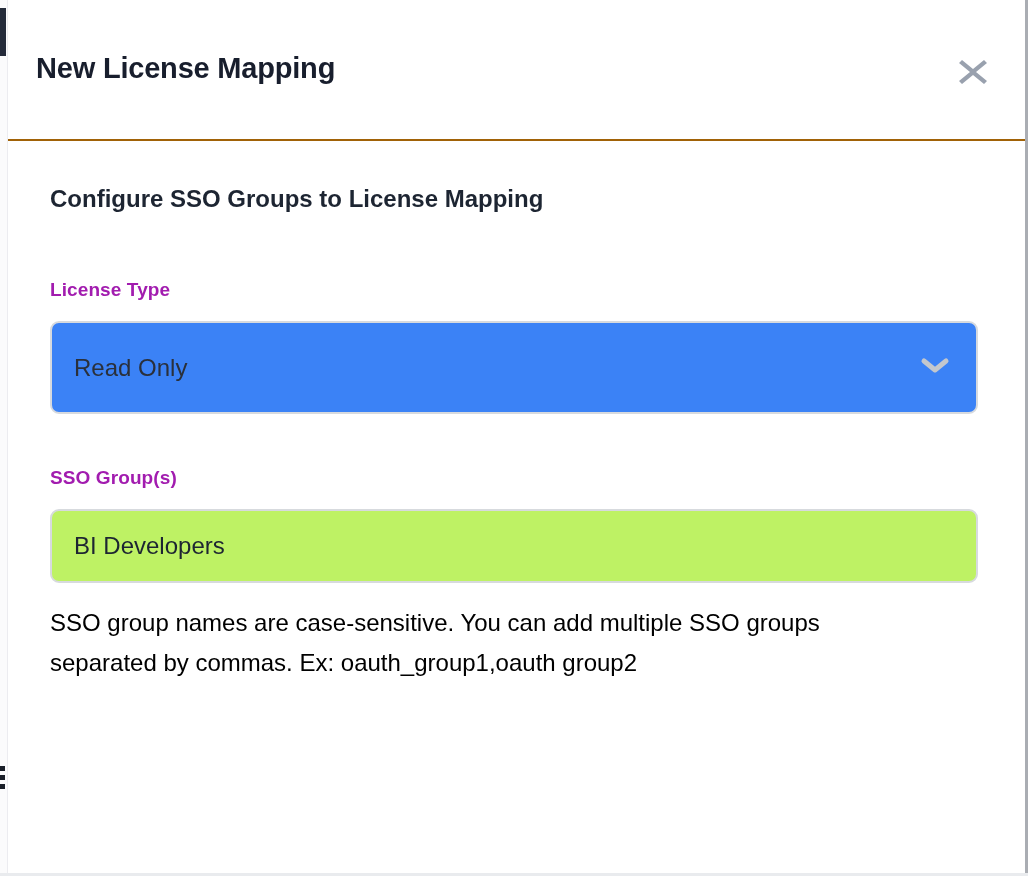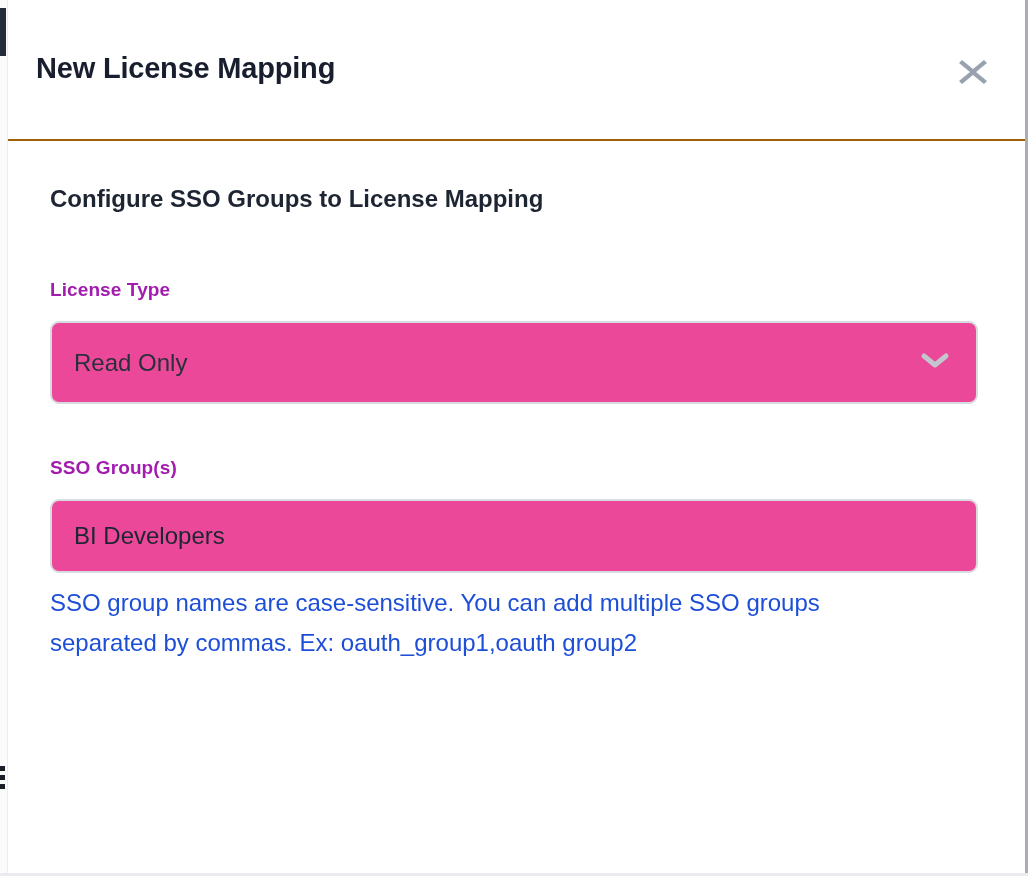--- a/index.html
+++ b/index.html
@@ -65,52 +65,52 @@
 
   .field-label {
     font-size: 19px; font-weight: 700; color: #a21caf;
     letter-spacing: 0.1px;
   }
   .label-license { margin-top: 66px; }
   .label-sso     { margin-top: 53px; }
 
   .control {
     margin-top: 20px;
-    width: 928px; height: 83px;
+    width: 928px; height: 93px;
     border: 2px solid #d7dade; border-radius: 9px;
-    background: #ec4899;
+    background: #3b82f6;
     display: flex; align-items: center;
     position: relative;
   }
   .select-control { cursor: pointer; }
   .select-value {
     padding-left: 22px;
     font-size: 24px; color: #2a303b;
   }
   .chevron {
     position: absolute; right: 26px; top: 50%;
     transform: translateY(-50%);
   }
 
   .text-input {
     margin-top: 20px;
     width: 928px; height: 74px;
     border: 2px solid #d7dade; border-radius: 9px;
-    background: #ec4899;
+    background: #bef264;
     padding: 0 22px;
     font-family: "Liberation Sans", "DejaVu Sans", sans-serif;
     font-size: 24px; color: #1d2532;
     outline: none;
   }
 
   .helper-text {
-    margin-top: 10px;
+    margin-top: 20px;
     max-width: 880px;
     font-size: 24px; line-height: 40px;
-    color: #1d4ed8;
+    color: #000000;
   }
 </style>
 </head>
 <body>
 
 <div class="left-gap"></div>
 <div class="dark-edge"></div>
 <div class="list-marks">
   <div class="mark"></div>
     <div class="mark"></div>

